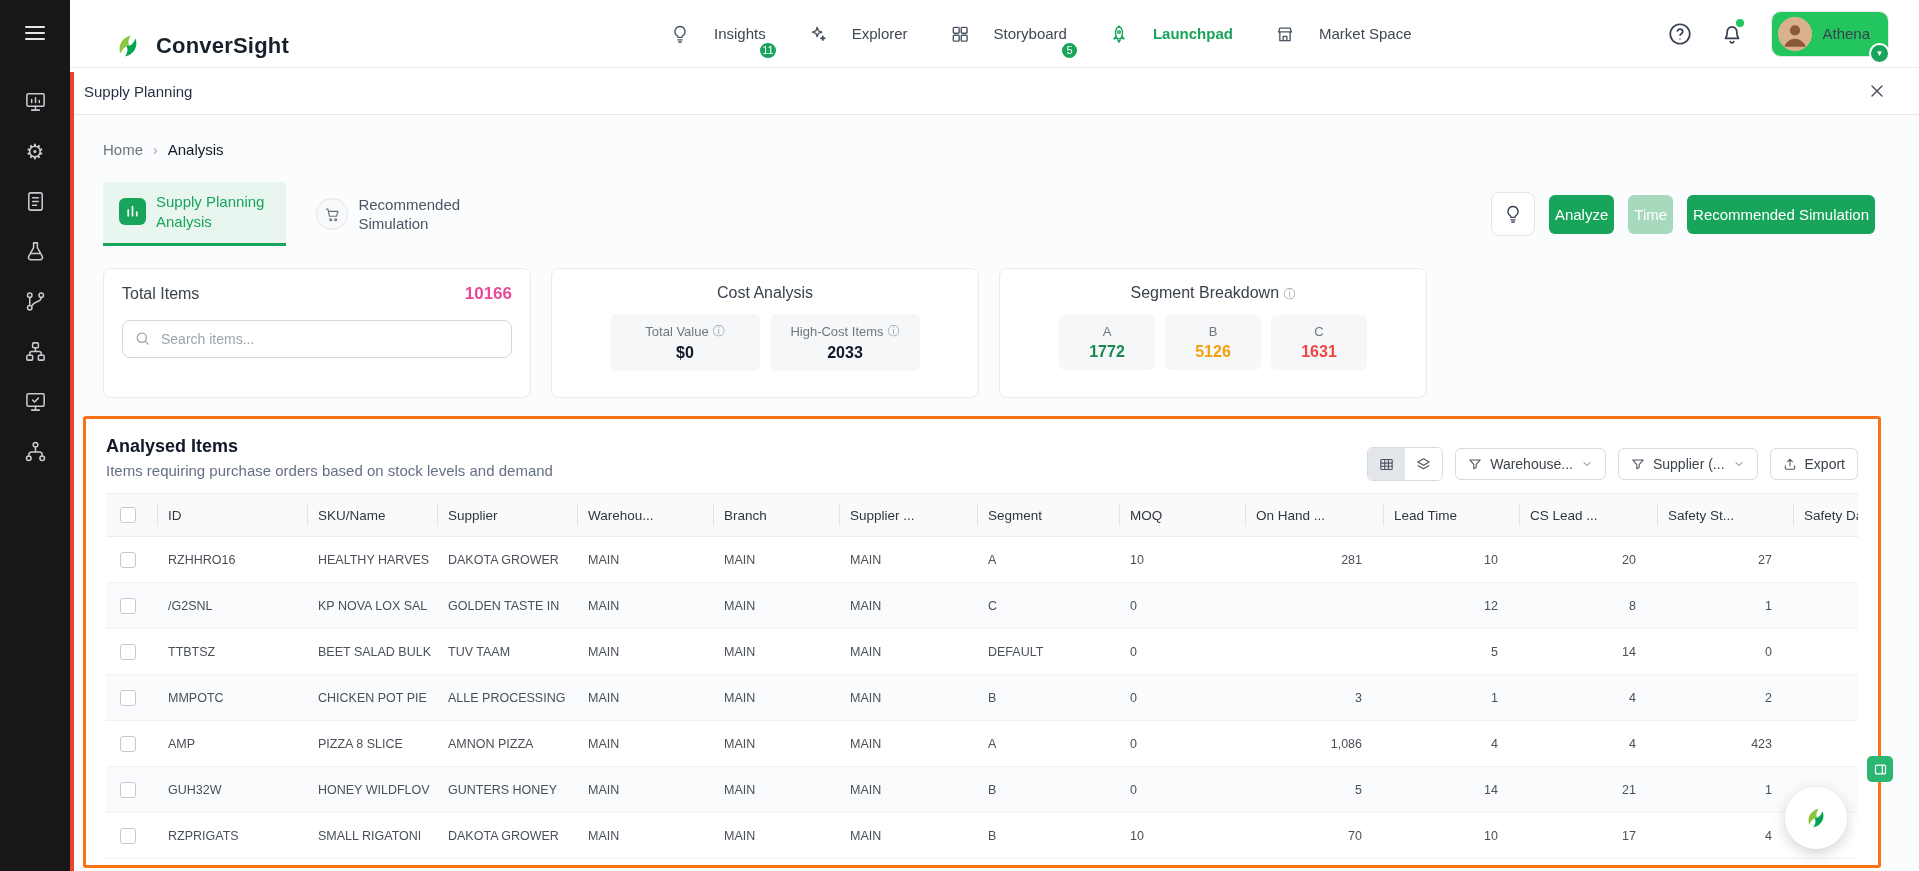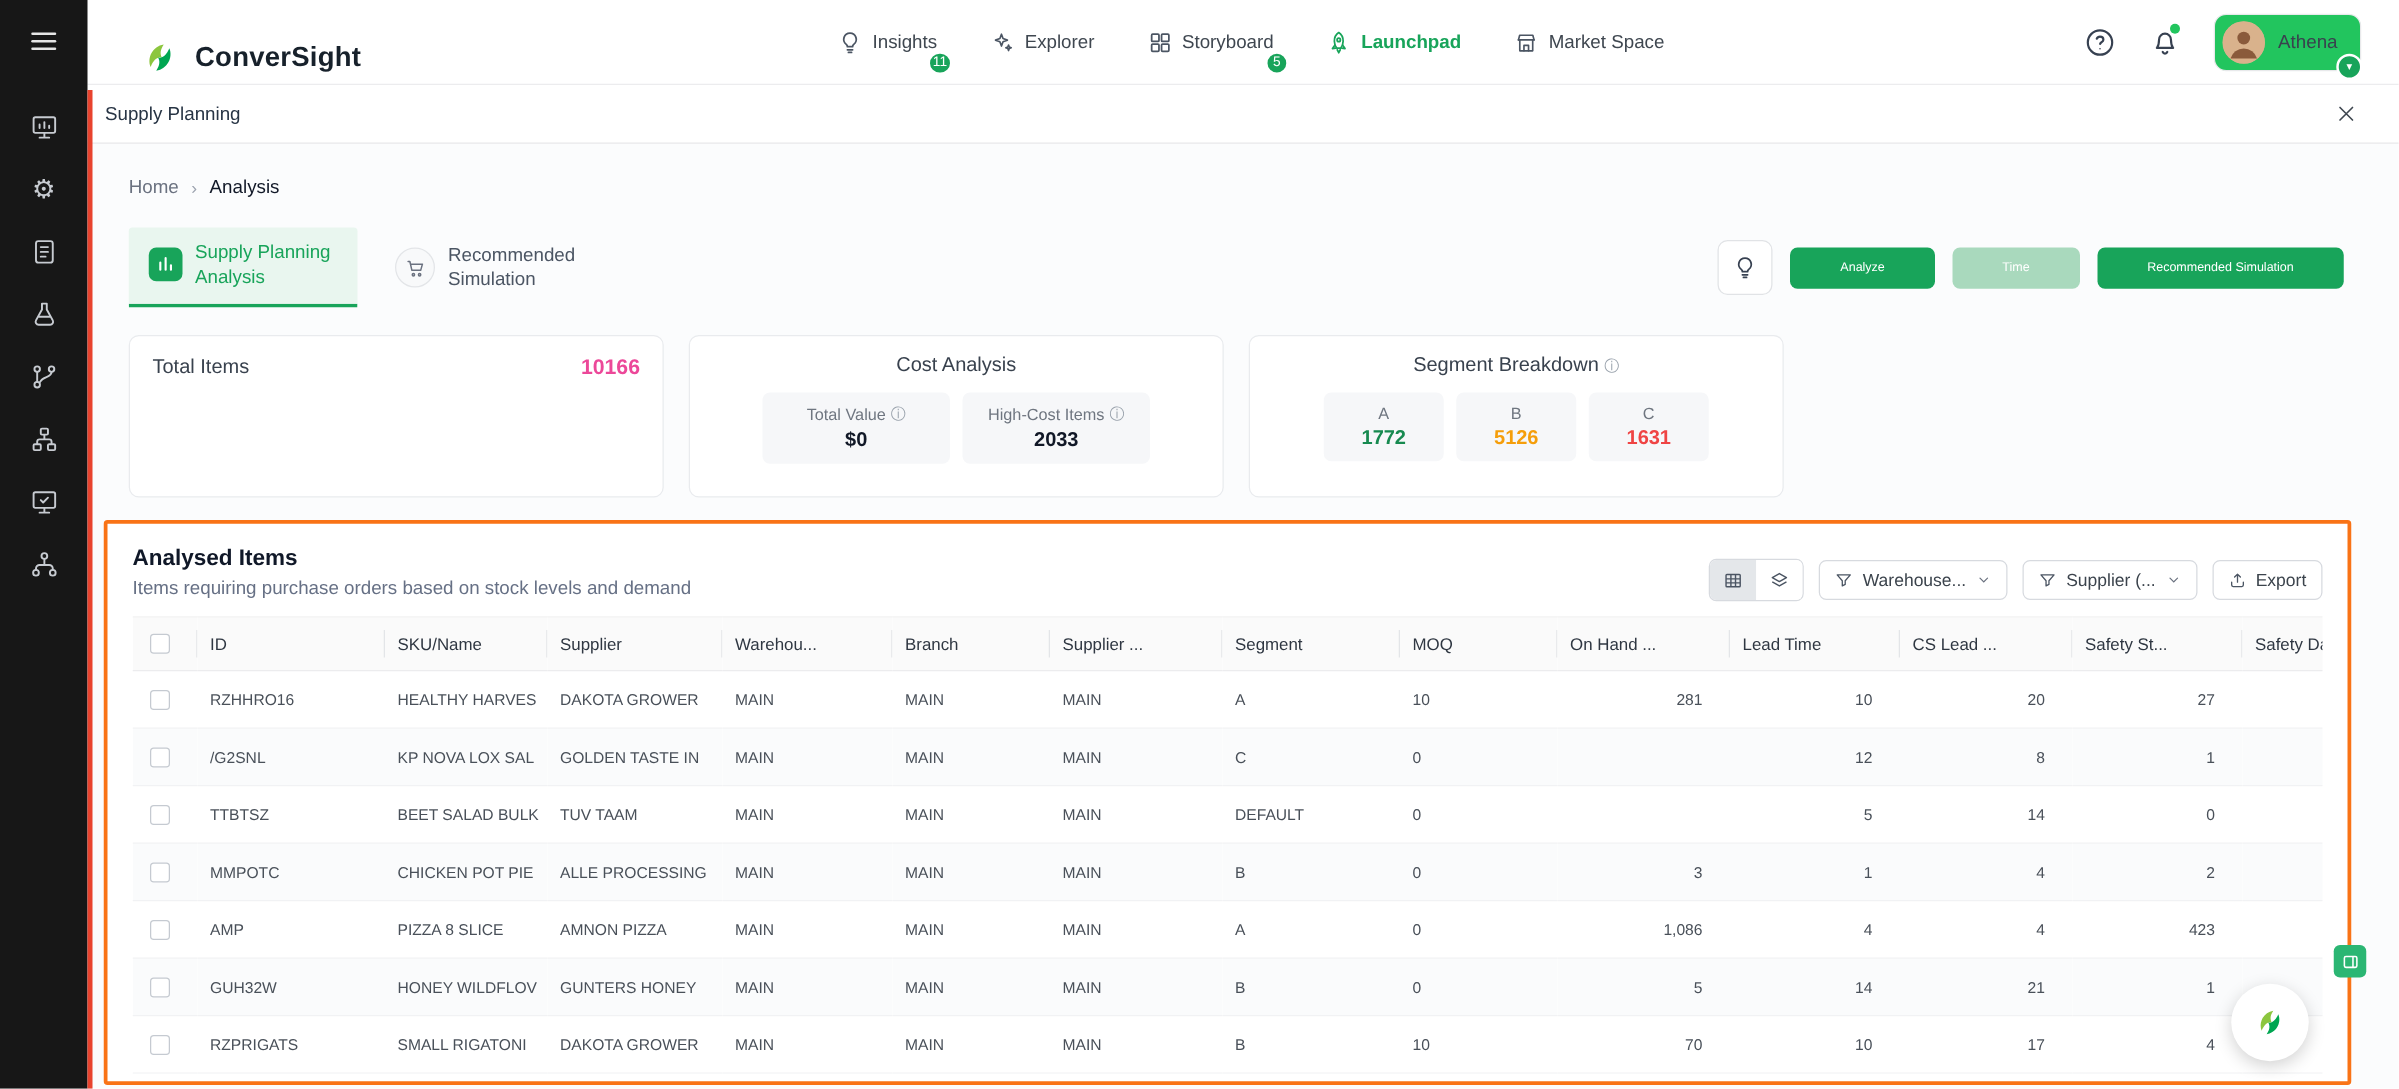--- a/index.html
+++ b/index.html
@@ -18,21 +18,21 @@
   
   .left-strip{position:absolute;left:70px;top:72px;width:4px;bottom:0;background:#e8432e;z-index:45;}
 
   
   .topnav{position:absolute;left:70px;right:0;top:0;height:68px;background:#fff;
           border-bottom:1px solid #ececee;display:flex;align-items:center;
           padding:0 30px 0 40px;box-sizing:border-box;z-index:30;}
   .logo{display:flex;align-items:center;gap:10px;margin-top:24px;}
   .logo-text{font-size:22px;font-weight:700;color:#17212b;letter-spacing:.2px;}
   .nav-menu{position:absolute;left:600px;display:flex;align-items:center;gap:42px;height:100%;}
-  .nav-item{display:flex;align-items:center;gap:8px;font-size:15px;color:#3f4750;position:relative;cursor:pointer;white-space:nowrap;}
+  .nav-item{display:flex;align-items:center;gap:24px;font-size:15px;color:#3f4750;position:relative;cursor:pointer;white-space:nowrap;}
   .nav-item .nicon{width:20px;height:20px;color:#4b5563;}
   .nav-item.active{color:#18a45a;font-weight:600;}
   .nav-item.active .nicon{color:#18a45a;}
   .nav-badge{position:absolute;right:-12px;bottom:-16px;min-width:19px;height:19px;border-radius:50%;
              background:#18a45a;color:#fff;font-size:11px;display:flex;align-items:center;justify-content:center;
              border:2px solid #fff;box-sizing:border-box;padding:0 2px;}
   .nav-right{margin-left:auto;display:flex;align-items:center;gap:26px;}
   .icon-btn{width:26px;height:26px;color:#374151;cursor:pointer;position:relative;}
   .bell-dot{position:absolute;top:-2px;right:1px;width:8px;height:8px;border-radius:50%;background:#22c55e;}
   .user-chip{display:flex;align-items:center;gap:10px;border:1px solid #e8e9eb;background:#22c55e;
@@ -63,21 +63,21 @@
   .tabs-row{margin-top:24px;display:flex;align-items:center;}
   .tab{display:flex;align-items:center;gap:10px;font-size:15px;line-height:1.3;cursor:pointer;}
   .tab.active{background:#e9f6ef;color:#18a45a;padding:10px 22px 12px 16px;border-bottom:3px solid #18a45a;border-radius:3px 3px 0 0;font-weight:500;}
   .tab.inactive{color:#4b5563;margin-left:30px;}
   .tab-iconbox{width:27px;height:27px;border-radius:6px;background:#18a45a;display:flex;align-items:center;justify-content:center;flex:0 0 auto;}
   .tab-carticon{width:30px;height:30px;border-radius:50%;border:1px solid #e3e5e8;background:#f8f9fa;display:flex;align-items:center;justify-content:center;color:#6b7280;flex:0 0 auto;}
   .tab-label{white-space:pre-line;}
   .actions{margin-left:auto;display:flex;align-items:center;gap:14px;}
   .bulb-btn{width:42px;height:42px;border:1px solid #e1e3e6;border-radius:8px;background:#fff;
             display:flex;align-items:center;justify-content:center;color:#374151;cursor:pointer;}
-  .btn{border:none;border-radius:6px;color:#fff;font-size:10px;font-weight:500;padding:11px 40px;cursor:pointer;font-family:inherit;}
+  .btn{border:none;border-radius:6px;color:#fff;font-size:15px;font-weight:500;padding:11px 6px;cursor:pointer;font-family:inherit;}
   .btn-green{background:#18a45a;}
   .btn-save{background:#a9d9bd;}
 
   
   .cards{margin-top:22px;display:grid;grid-template-columns:repeat(4,1fr);gap:20px;}
   .card{background:#fff;border:1px solid #e9ebee;border-radius:8px;padding:15px 18px;height:130px;box-sizing:border-box;}
   .card-head{display:flex;justify-content:space-between;align-items:center;}
   .card-label{font-size:16px;color:#39424e;}
   .card-value{font-size:17px;font-weight:700;color:#ec4899;}
   .card-title{font-size:16px;color:#39424e;text-align:center;}
@@ -326,20 +326,27 @@
       <button class="btn btn-green">Recommended Simulation</button>
     </div>
   </div>
 
   <div class="cards">
 
     <div class="card">
       <div class="card-head">
         <span class="card-label">Total Items</span>
         <span class="card-value">10166</span>
+      </div>
+      <div class="search-box">
+        <svg class="search-ic" viewBox="0 0 24 24" fill="none" stroke="currentColor" stroke-width="1.8" stroke-linecap="round">
+            <circle cx="11" cy="11" r="6.5"></circle>
+            <path d="M15.8 15.8L20 20"></path>
+          </svg>
+        <input type="text" placeholder="Search items..." style="">
       </div>
     </div>
 
     <div class="card">
       <div class="card-title">Cost Analysis</div>
       <div class="stat-row">
         <div class="stat wide">
           <div class="stat-label">
               <span>Total Value</span>
               <span class="info-i">ⓘ</span>

